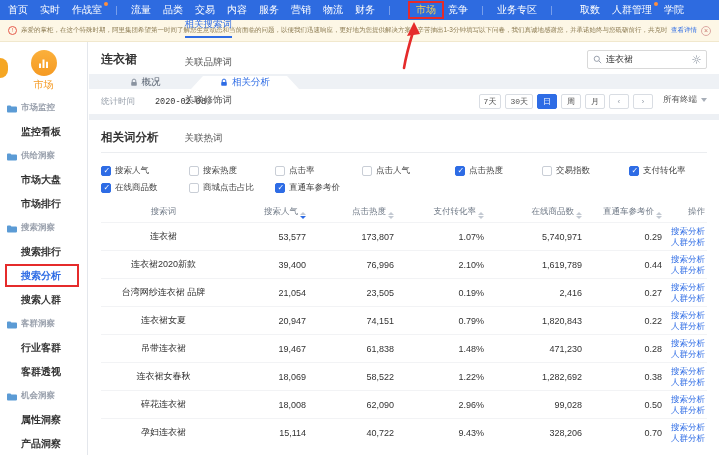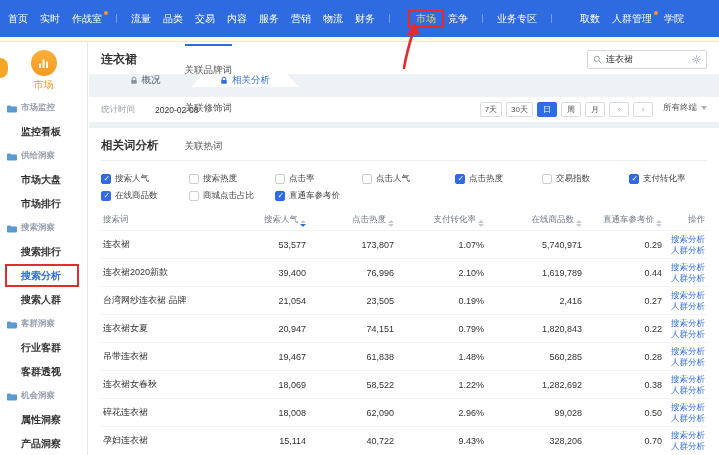--- a/index.html
+++ b/index.html
@@ -4,21 +4,21 @@
 <style>
   * { margin:0; padding:0; box-sizing:border-box; }
   html,body { width:719px; height:455px; }
   body {
     position:relative; overflow:hidden; background:#fff;
     font-family:"Liberation Sans", sans-serif;
     -webkit-font-smoothing:antialiased;
   }
 
   
-  .topnav { position:absolute; left:0; top:0; width:719px; height:37px;
+  .topnav { position:absolute; left:0; top:0; width:719px; height:20px;
     background:#2e6be0; display:flex; align-items:center; padding-left:2px; z-index:5; }
   .nav-item { position:relative; color:#fff; font-size:10px; line-height:20px;
     padding:0 6px; white-space:nowrap; cursor:pointer; }
   .nav-sep { width:1px; height:9px; background:rgba(255,255,255,.35); margin:0 8px; }
   .nav-item.highlight { color:#f7cf4e; margin-left:12px; }
   .nav-item.ml14 { margin-left:14px; }
   .hl-box { position:absolute; left:-2px; top:1px; right:-2px; bottom:1px;
     border:2px solid #e52b2b; pointer-events:none; }
   .nav-badge { position:absolute; top:2px; right:0px; width:4px; height:4px;
     border-radius:50%; background:#ff8f3c; }
@@ -57,31 +57,31 @@
   
   .main { position:absolute; left:89px; top:42px; right:0; bottom:0; background:#edf0f4; }
   .head-card { background:#fff; padding:7px 12px 0 12px; }
   .title-row { display:flex; align-items:center; height:20px; }
   .page-title { font-size:12px; font-weight:bold; color:#333; }
   .searchbox { margin-left:auto; width:120px; height:19px; border:1px solid #d9d9d9;
     border-radius:2px; display:flex; align-items:center; padding:0 5px; gap:4px; background:#fff; }
   .searchbox input { border:none; outline:none; flex:1; min-width:0; font-size:9px;
     color:#333; font-family:inherit; background:transparent; }
 
-  .tabstrip { display:flex; align-items:flex-start; height:23px; margin:5px -12px 0 -12px;
+  .tabstrip { display:flex; align-items:flex-end; height:15px; margin:5px -12px 0 -12px;
     background:#eef1f5; padding-left:10px; }
   .tab { display:flex; align-items:center; justify-content:center; gap:4px;
     width:92px; font-size:9.5px; color:#5a6472; cursor:pointer; }
   .tab .tico { display:inline-flex; color:#8a93a0; }
   .tab.active { background:#fff; color:#2e6ce5; width:108px;
     clip-path:polygon(12px 0, calc(100% - 12px) 0, 100% 100%, 0 100%); }
   .tab.active .tico { color:#2e6ce5; }
 
   .stats-row { background:#fff; display:flex; align-items:center; height:25px;
-    margin:0 -12px; padding:4px 12px; }
+    margin:0 -12px; padding:4px 12px;font-family:Liberation Mono, monospace; }
   .stats-row .lbl { font-size:8.5px; color:#98a0ab; }
   .stats-row .date { font-size:8.5px; color:#333; margin-left:20px; }
   .rbtns { margin-left:auto; display:flex; align-items:flex-start; }
   .dbtn { min-width:20px; height:15px; padding:0 4px; border:1px solid #d9dde3;
     border-radius:2px; background:#fff; color:#555; font-size:8px;
     display:inline-flex; align-items:center; justify-content:center; margin-left:4px; cursor:pointer; }
   .dbtn.active { background:#2e6ce5; border-color:#2e6ce5; color:#fff; }
   .dbtn.chev { color:#98a0ab; }
   .terminal { margin-left:10px; font-size:8.5px; color:#555; display:flex;
     align-items:center; gap:4px; cursor:pointer; }
@@ -103,21 +103,21 @@
     flex:none; position:relative; }
   .box.checked { background:#2e6ce5; border-color:#2e6ce5; }
   .box.checked::after { content:"✓"; position:absolute; left:1.5px; top:-1px;
     color:#fff; font-size:8px; }
 
   .table { margin-top:6px; }
   .t-head, .t-row { display:grid;
     grid-template-columns:125px 82px 88px 90px 98px 80px 1fr; align-items:center; }
   .t-head { height:20px; font-size:8.5px; color:#707a87; }
   .c { text-align:right; padding-right:2px; white-space:nowrap; }
-  .c.first { text-align:left; padding-left:2px; }
+  .c.first { text-align:center; padding-left:2px; }
   .t-row { height:28px; border-top:1px solid #f2f3f5; font-size:9px; color:#333; }
   .sort { display:inline-flex; flex-direction:column; margin-left:2px;
     vertical-align:-1px; gap:1px; cursor:pointer; }
   .sort i { width:0; height:0; border-left:3px solid transparent;
     border-right:3px solid transparent; display:block; }
   .sort .up { border-bottom:3px solid #c3c9d2; }
   .sort .down { border-top:3px solid #c3c9d2; }
   .sort.desc .down { border-top-color:#2e6ce5; }
   .actions { display:flex; flex-direction:column; align-items:flex-end; gap:1px;
     font-size:8.5px; color:#2e6ce5; line-height:10px; padding-right:2px; }
@@ -423,21 +423,21 @@
         <div class="actions">
             <span>搜索分析</span>
             <span>人群分析</span>
           </div>
       </div>
       <div class="t-row">
         <div class="c first">吊带连衣裙</div>
         <div class="c">19,467</div>
         <div class="c">61,838</div>
         <div class="c">1.48%</div>
-        <div class="c">560,285</div>
+        <div class="c">471,230</div>
         <div class="c">0.28</div>
         <div class="actions">
             <span>搜索分析</span>
             <span>人群分析</span>
           </div>
       </div>
       <div class="t-row">
         <div class="c first">连衣裙女春秋</div>
         <div class="c">18,069</div>
         <div class="c">58,522</div>

